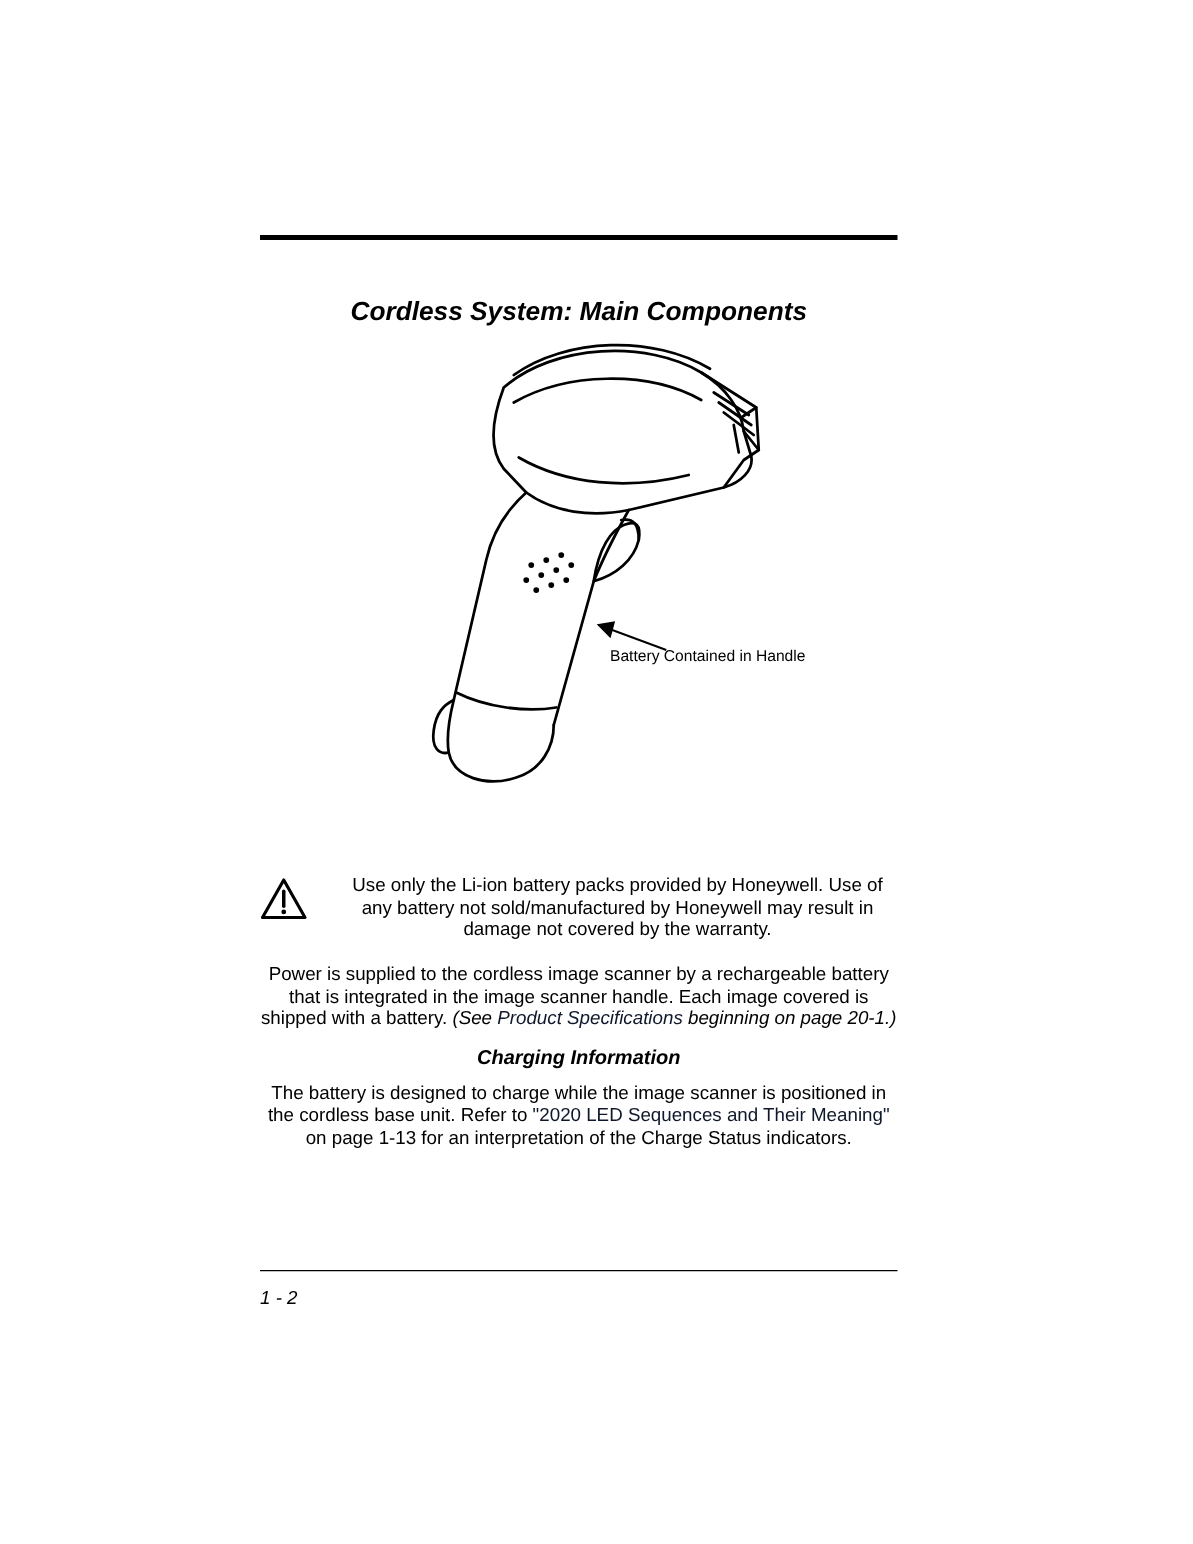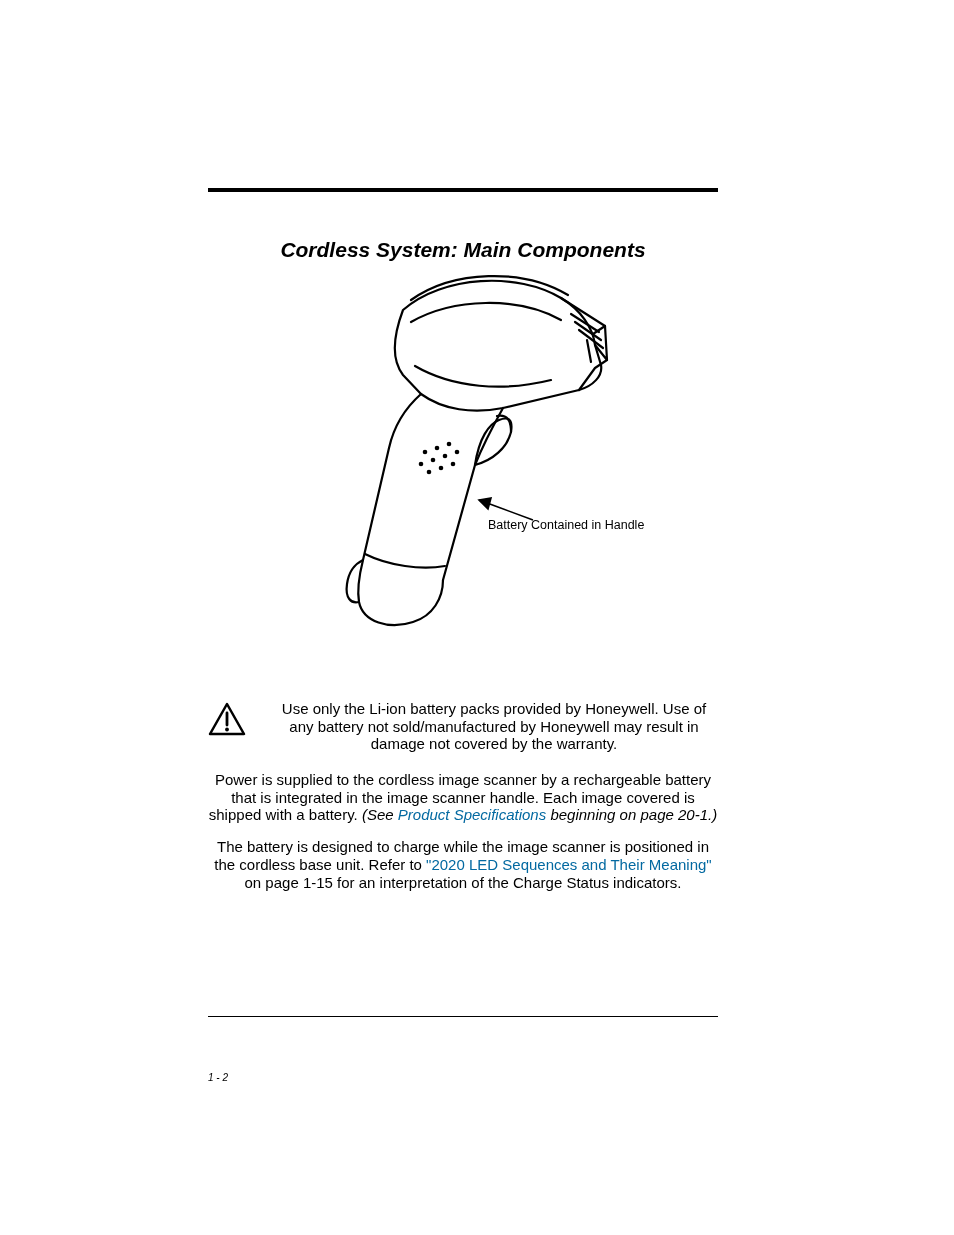--- a/index.html
+++ b/index.html
@@ -51,21 +51,21 @@
   }
   .warning-text {
     font-size: 15px;
     line-height: 1.18;
   }
   .para {
     font-size: 15px;
     line-height: 1.18;
     margin-bottom: 14px;
   }
-  .link { color: #0369a1; }
+  .link { color: #0f172a; }
   .sub-heading {
     font-size: 16px;
     font-weight: bold;
     font-style: italic;
     margin: 6px 0 10px 0;
   }
   ul.bullets {
     list-style: none;
     padding-left: 0;
   }
@@ -85,22 +85,21 @@
     left: 208px;
     top: 1016px;
     width: 510px;
     border-top: 1.5px solid #000;
   }
   .page-num {
     position: absolute;
     left: 208px;
     top: 1030px;
     font-style: italic;
-    font-size: 10px;
-    margin-top: 42px;
+    font-size: 15px;
   }
 </style>
 </head>
 <body>
 
 <div class="page">
   <div class="top-rule"></div>
 
   <h2 class="section-heading">Cordless System: Main Components</h2>
 
@@ -162,21 +161,22 @@
       <line x1="19" y1="11" x2="19" y2="23" stroke="#000" stroke-width="2.8" stroke-linecap="round"></line>
       <circle cx="19" cy="27.5" r="1.9" fill="#000"></circle>
     </svg>
     <div class="warning-text">Use only the Li-ion battery packs provided by Honeywell.  Use of any battery not sold/manufactured by Honeywell may result in damage not covered by the warranty.</div>
   </div>
 
   <p class="para">
     <span>Power is supplied to the cordless image scanner by a rechargeable battery that is integrated in the image scanner handle.  Each image covered is shipped with a battery.  </span><em><span>(See </span><span class="link">Product Specifications</span><span> beginning on page 20-1.)</span></em>
   </p>
 
+  <h3 class="sub-heading">Charging Information</h3>
 
   <p class="para">
-    <span>The battery is designed to charge while the image scanner is positioned in the cordless base unit.  Refer to </span><span class="link">"2020 LED Sequences and Their Meaning"</span><span> on page 1-15 for an interpretation of the Charge Status indicators.</span>
+    <span>The battery is designed to charge while the image scanner is positioned in the cordless base unit.  Refer to </span><span class="link">"2020 LED Sequences and Their Meaning"</span><span> on page 1-13 for an interpretation of the Charge Status indicators.</span>
   </p>
 
 </div>
 
 <div class="footer-rule"></div>
 <div class="page-num">1 - 2</div>
 
 </body></html>

